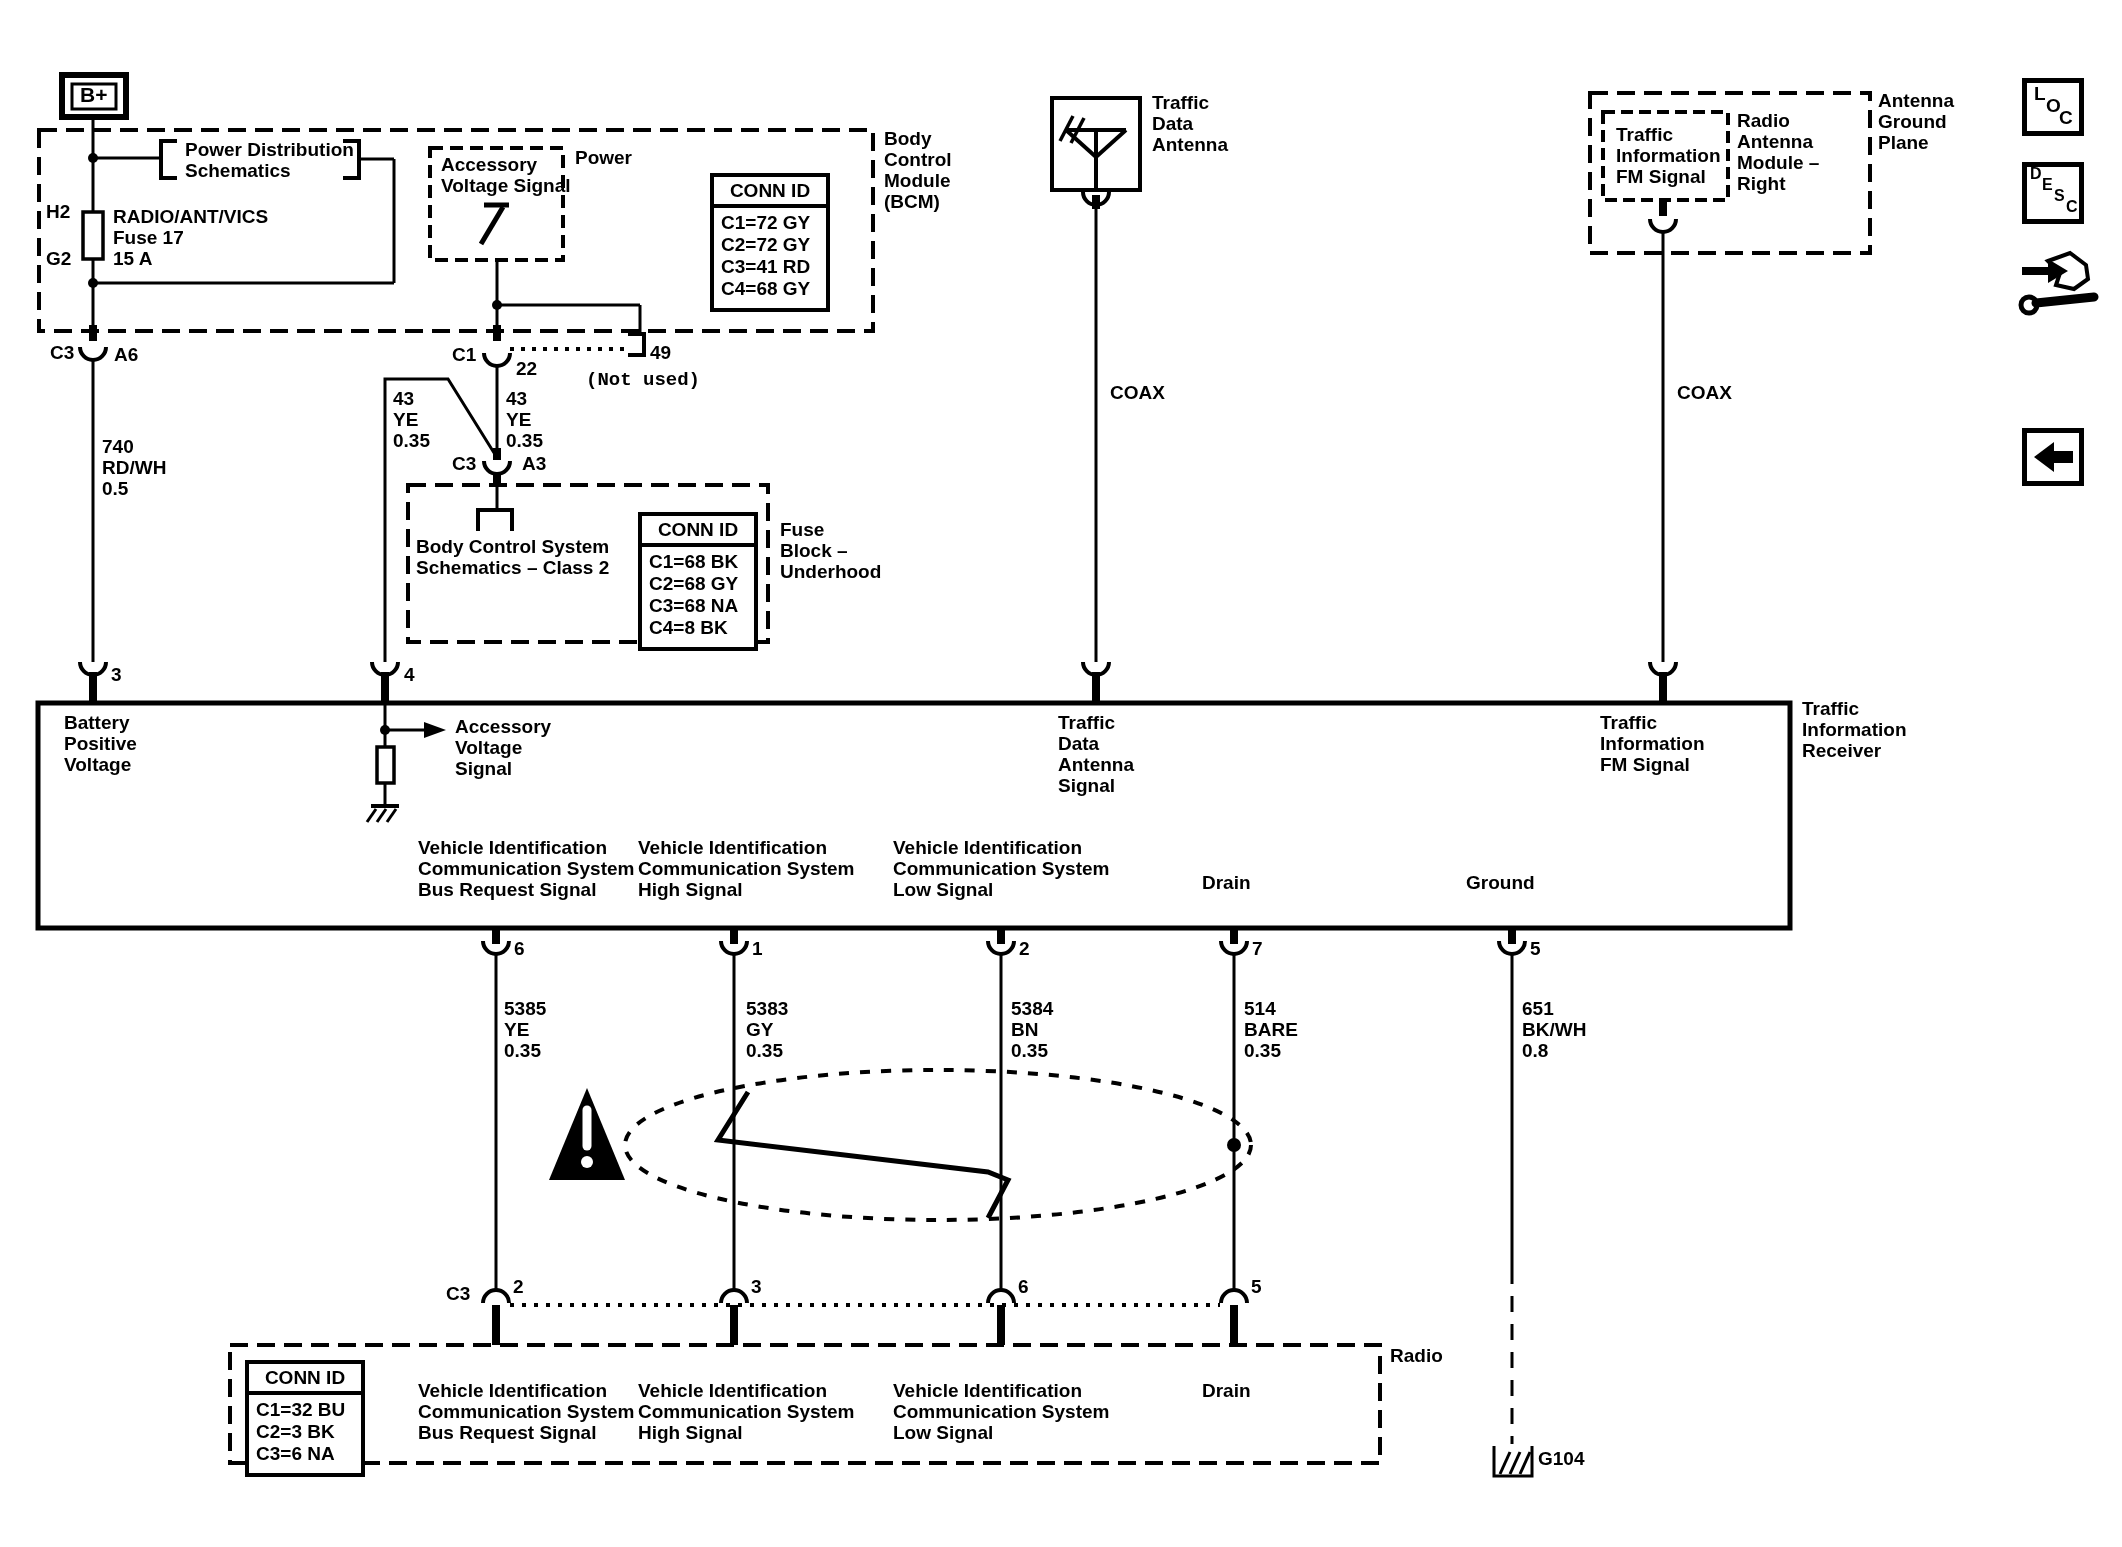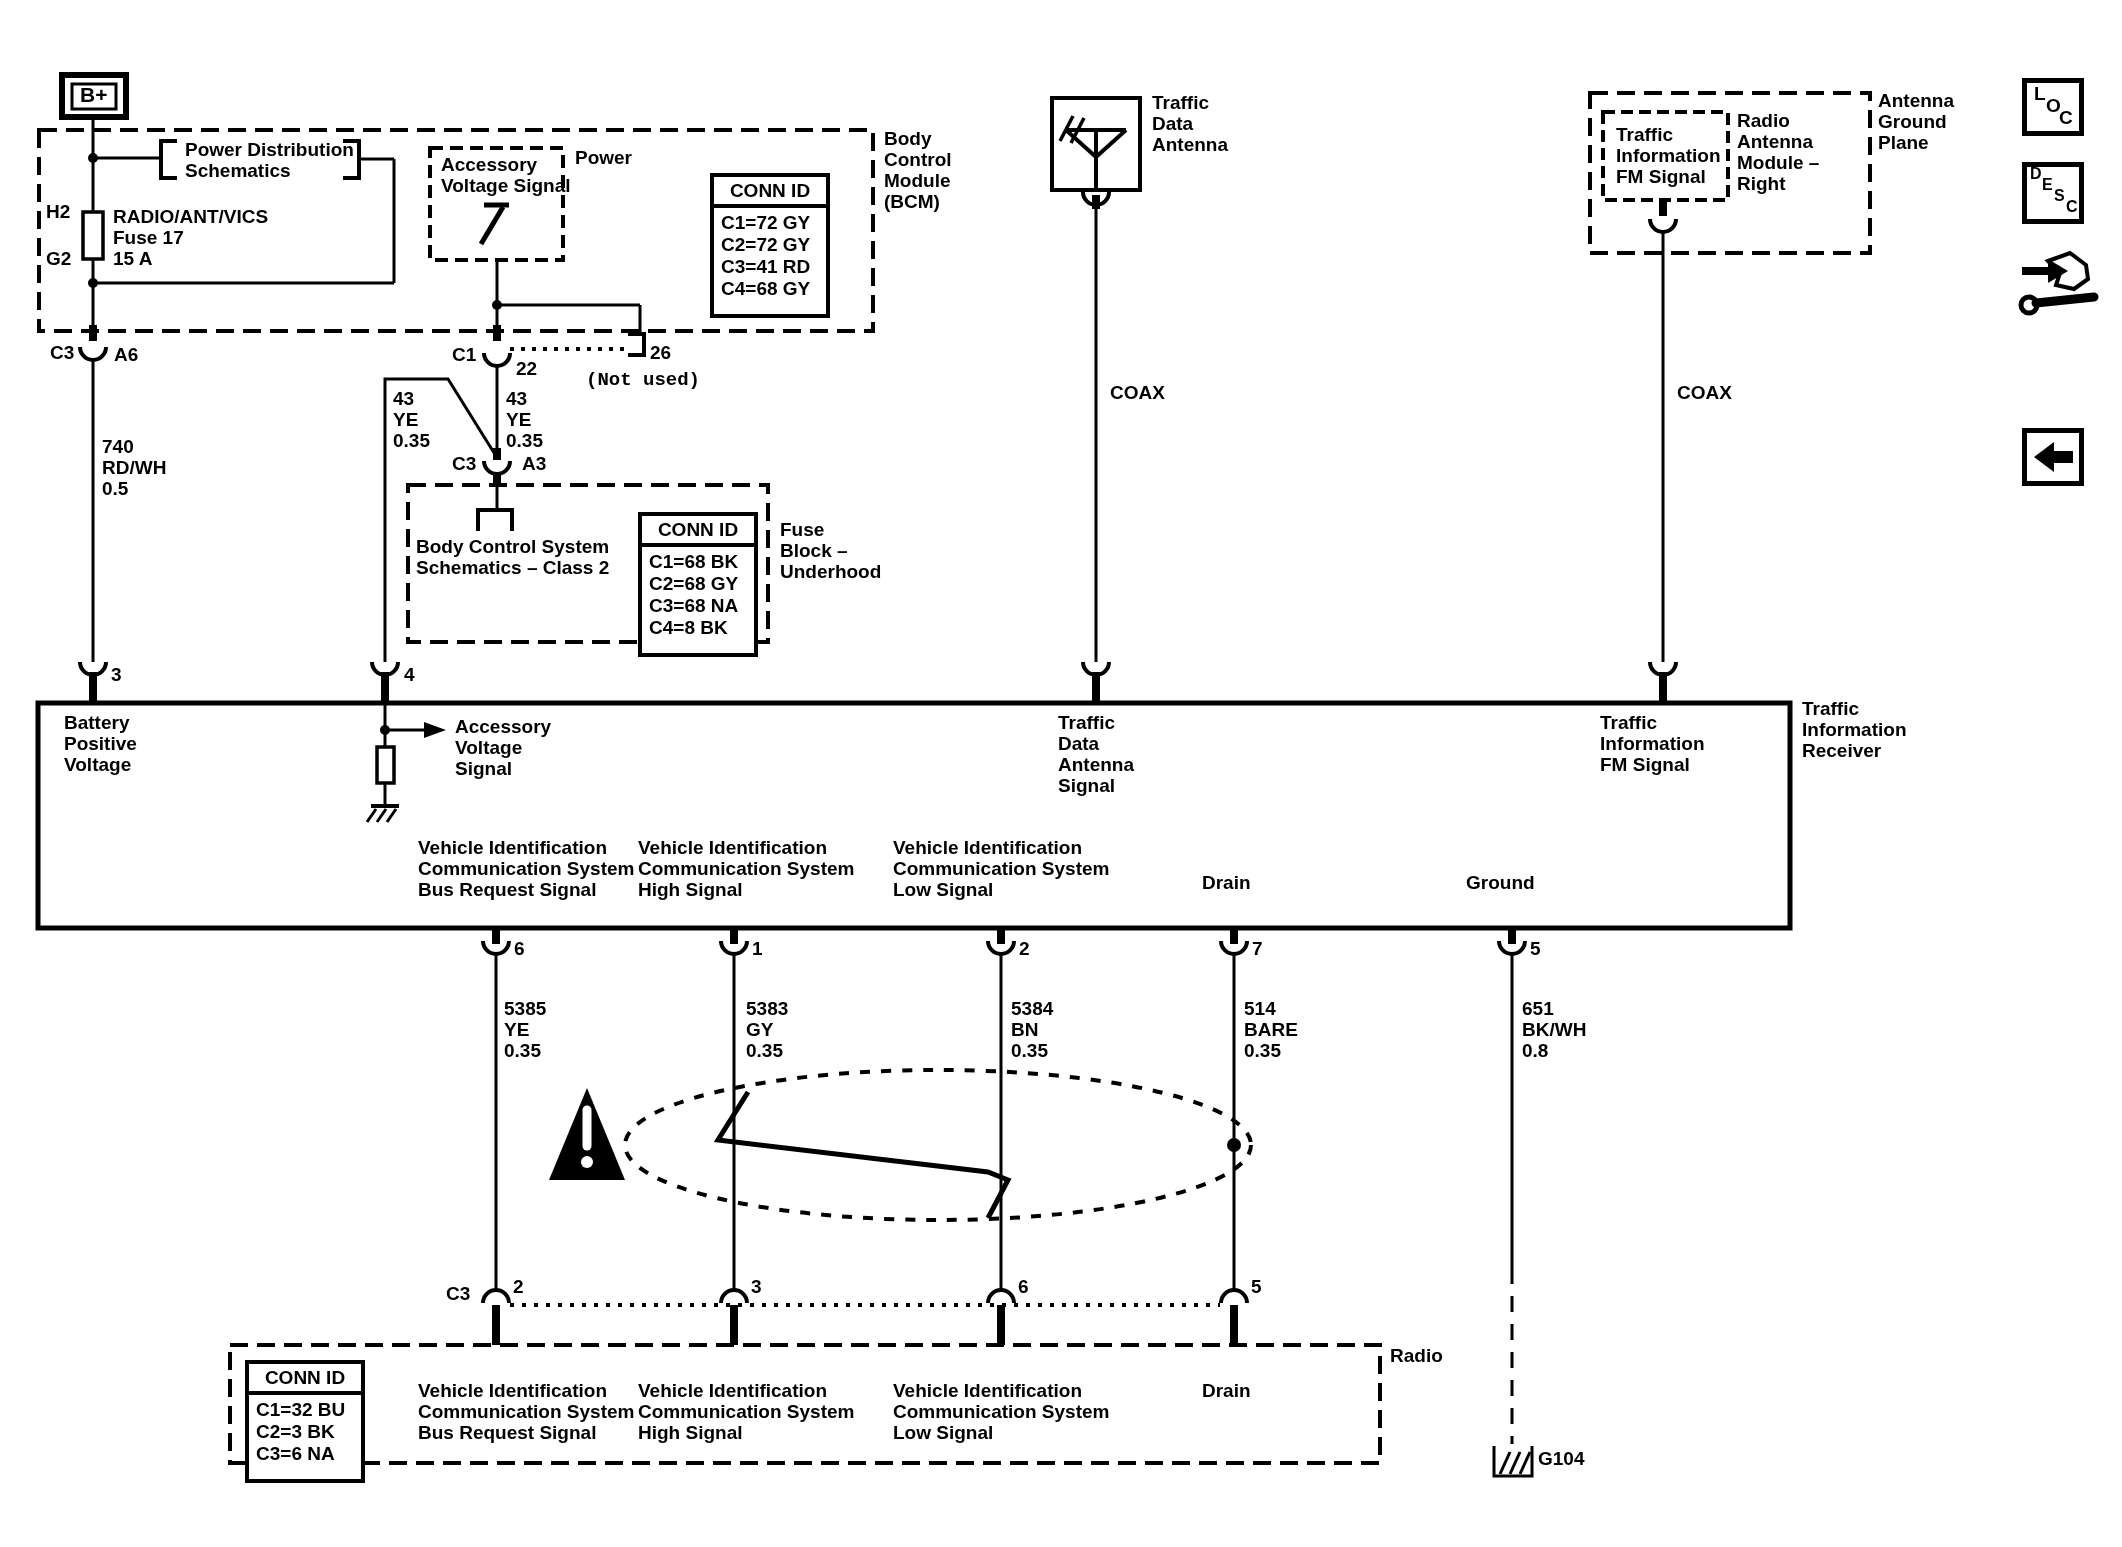--- a/index.html
+++ b/index.html
@@ -5,21 +5,21 @@
   html,body{margin:0;padding:0;background:#fff;}
   .canvas{position:relative;width:2122px;height:1547px;background:#ffffff;
           font-family:"Liberation Sans",sans-serif;color:#000;overflow:hidden;}
   svg.layer{position:absolute;left:0;top:0;}
   .lbl{position:absolute;font-size:19px;line-height:21px;font-weight:700;
        white-space:pre-line;color:#000;}
   .connid{position:absolute;border:4px solid #000;background:#fff;width:112px;}
   .connid .hd{border-bottom:4px solid #000;text-align:center;font-size:19px;
               font-weight:700;padding:3px 2px 2px 2px;}
   .connid .rw{font-size:19px;font-weight:700;line-height:22px;padding:0 0 0 7px;}
-  .connid .rws{padding:4px 0 14px 0;}
+  .connid .rws{padding:4px 0 8px 0;}
   .icon-box{position:absolute;border:5px solid #000;background:#fff;}
   .icon-letter{position:absolute;font-weight:700;font-size:19px;}
   .tool-icon{position:absolute;}
 </style>
 </head>
 <body>
 
 <div class="canvas">
 
 <svg class="layer" width="2122" height="1547" viewBox="0 0 2122 1547" fill="none" stroke="#000">
@@ -174,21 +174,21 @@
 Control
 Module
 (BCM)</div>
 <div class="lbl" style="left:50px;top:342px;">C3</div>
 <div class="lbl" style="left:114px;top:344px;">A6</div>
 <div class="lbl" style="left:102px;top:401px;margin-top:35px;">740
 RD/WH
 0.5</div>
 <div class="lbl" style="left:452px;top:344px;">C1</div>
 <div class="lbl" style="left:516px;top:358px;">22</div>
-<div class="lbl" style="left:650px;top:342px;">26</div>
+<div class="lbl" style="left:650px;top:342px;">49</div>
 <div class="lbl" style="left:586px;top:370px;font-family:Liberation Mono, monospace;">(Not used)</div>
 <div class="lbl" style="left:393px;top:388px;">43
 YE
 0.35</div>
 <div class="lbl" style="left:506px;top:388px;">43
 YE
 0.35</div>
 <div class="lbl" style="left:452px;top:453px;">C3</div>
 <div class="lbl" style="left:522px;top:453px;">A3</div>
 <div class="lbl" style="left:780px;top:483px;margin-top:36px;">Fuse

